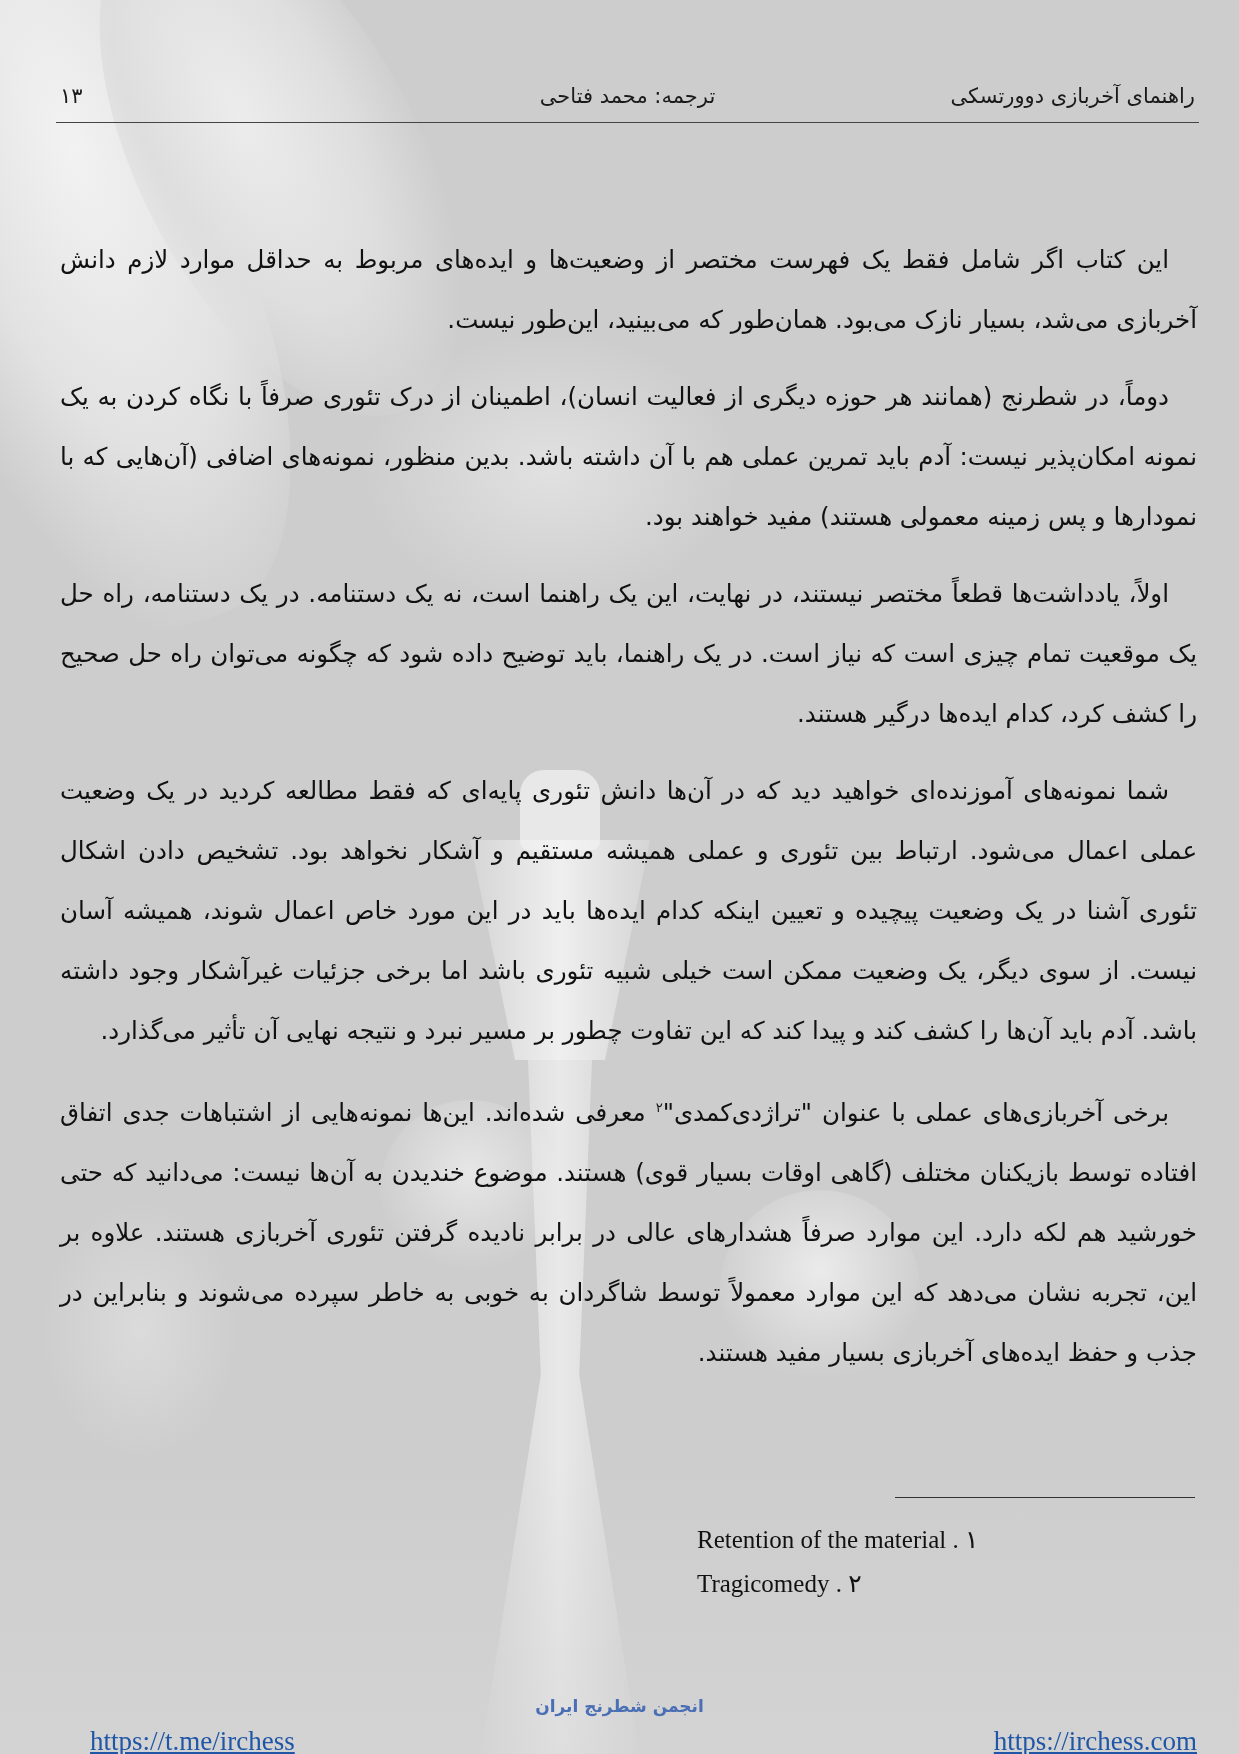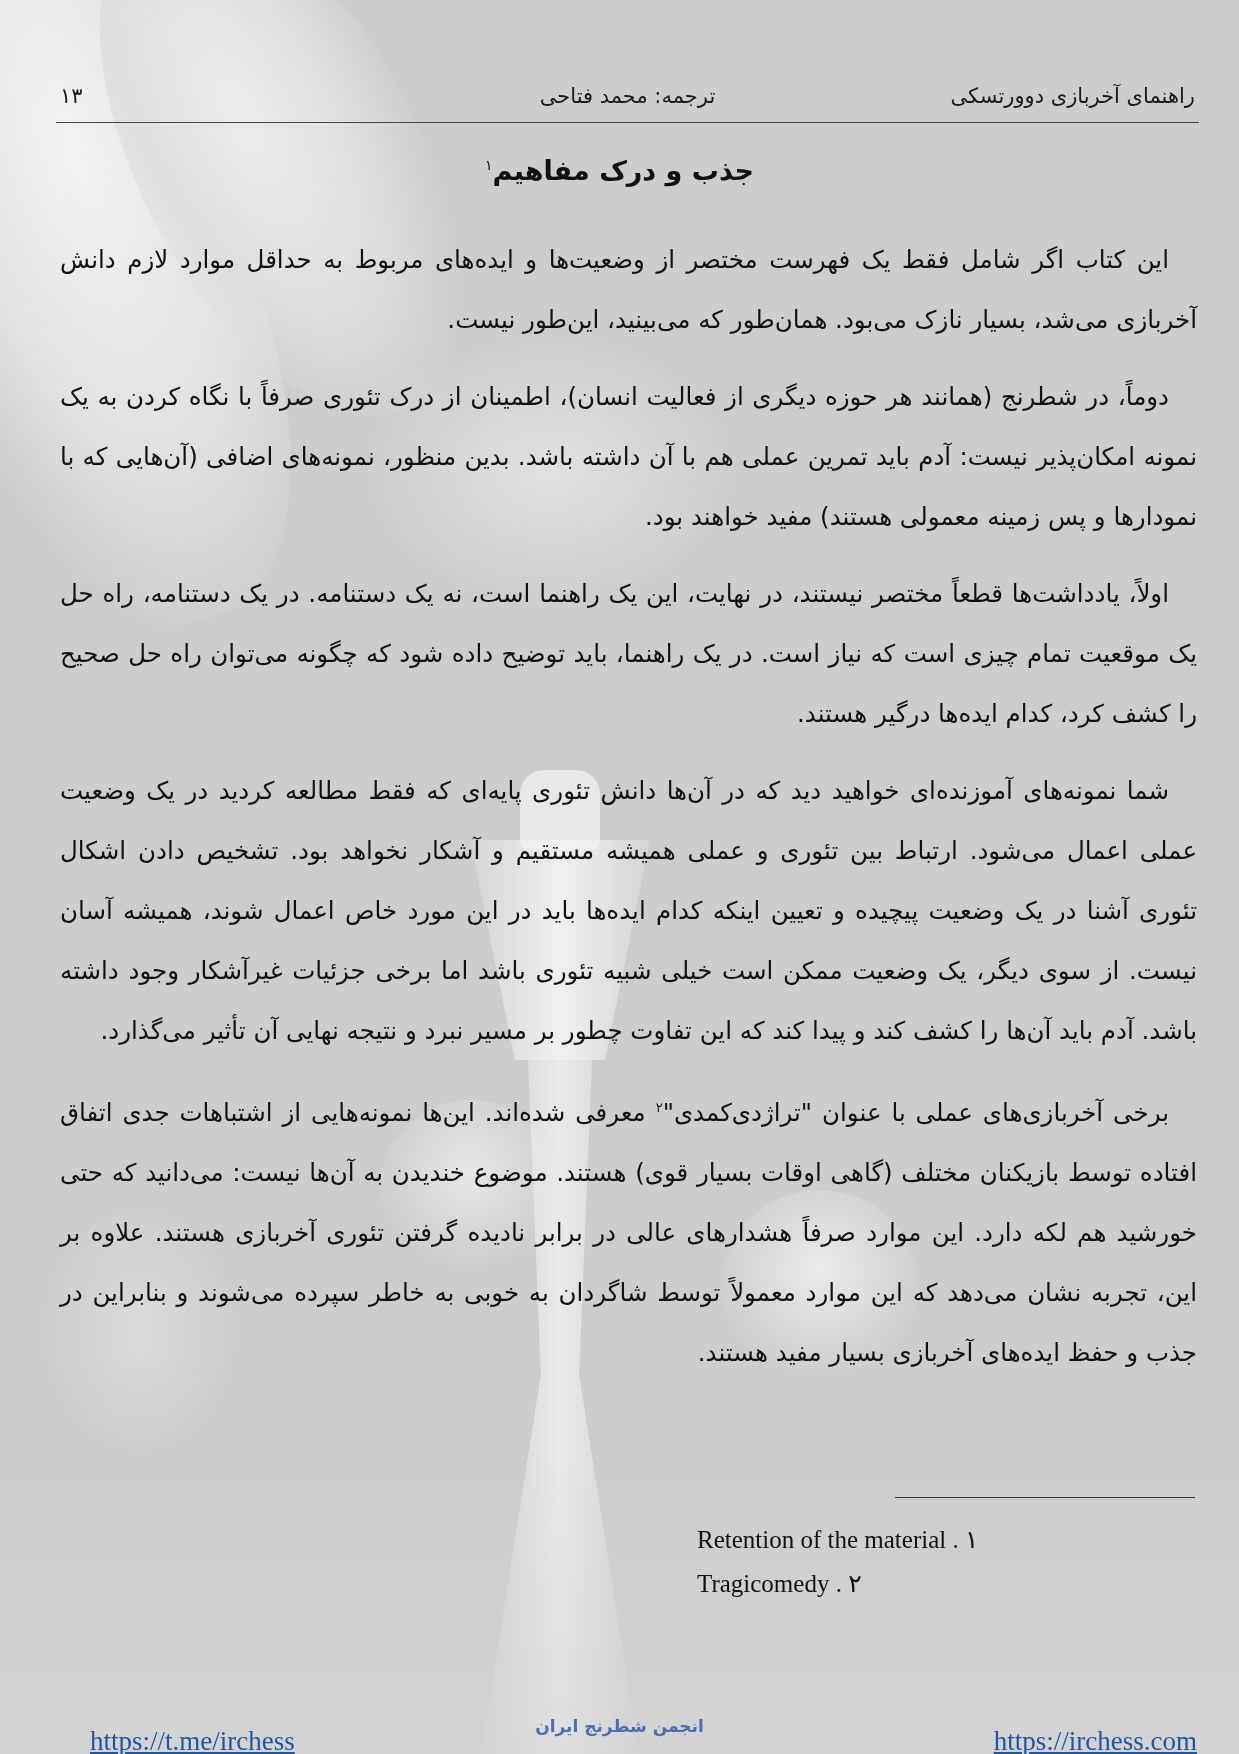--- a/index.html
+++ b/index.html
@@ -86,21 +86,21 @@
     border-top: 1.5px solid #333;
   }
   .footnotes {
     position: absolute; right: 42px; top: 1518px; width: 500px;
     font-family: "Liberation Serif", serif; font-size: 25px; line-height: 44px;
     text-align: left; color: #111;
   }
   .footnote { direction: ltr; }
 
   .footer-brand {
-    position: absolute; left: 0; right: 0; top: 1696px; text-align: center; margin-top: 20px;
+    position: absolute; left: 0; right: 0; top: 1696px; text-align: center;
   }
   .footer-brand .fa {
     display: block; direction: rtl; font-size: 17px; font-weight: bold; color: #4a6fb5; line-height: 20px;
   }
   .footer-brand .shop {
     display: block; font-family: "Liberation Sans", sans-serif; font-size: 27px; color: #f5f200;
     line-height: 24px; margin-top: -3px; letter-spacing: 0.5px;
   }
   .footer-link {
     position: absolute; top: 1726px; font-family: "Liberation Serif", serif; font-size: 27px;
@@ -124,23 +124,20 @@
 <div class="bg bg-bottom-glow"></div>
 
 <div class="page">
 
   <div class="header">
     <span class="book">راهنمای آخربازی دوورتسکی</span>
     <span class="translator">ترجمه: محمد فتاحی</span>
     <span class="page-num">۱۳</span>
   </div>
 
-  <div class="title">
-    <span>جذب و درک مفاهیم</span><sup>۱</sup>
-  </div>
 
   <div class="body-text">
     <p>این کتاب اگر شامل فقط یک فهرست مختصر از وضعیت‌ها و ایده‌های مربوط به حداقل موارد لازم دانش آخربازی می‌شد، بسیار نازک می‌بود. همان‌طور که می‌بینید، این‌طور نیست.</p>
     <p>دوماً، در شطرنج (همانند هر حوزه دیگری از فعالیت انسان)، اطمینان از درک تئوری صرفاً با نگاه کردن به یک نمونه امکان‌پذیر نیست: آدم باید تمرین عملی هم با آن داشته باشد. بدین منظور، نمونه‌های اضافی (آن‌هایی که با نمودارها و پس زمینه معمولی هستند) مفید خواهند بود.</p>
     <p>اولاً، یادداشت‌ها قطعاً مختصر نیستند، در نهایت، این یک راهنما است، نه یک دستنامه. در یک دستنامه، راه حل یک موقعیت تمام چیزی است که نیاز است. در یک راهنما، باید توضیح داده شود که چگونه می‌توان راه حل صحیح را کشف کرد، کدام ایده‌ها درگیر هستند.</p>
     <p>شما نمونه‌های آموزنده‌ای خواهید دید که در آن‌ها دانش تئوری پایه‌ای که فقط مطالعه کردید در یک وضعیت عملی اعمال می‌شود. ارتباط بین تئوری و عملی همیشه مستقیم و آشکار نخواهد بود. تشخیص دادن اشکال تئوری آشنا در یک وضعیت پیچیده و تعیین اینکه کدام ایده‌ها باید در این مورد خاص اعمال شوند، همیشه آسان نیست. از سوی دیگر، یک وضعیت ممکن است خیلی شبیه تئوری باشد اما برخی جزئیات غیرآشکار وجود داشته باشد. آدم باید آن‌ها را کشف کند و پیدا کند که این تفاوت چطور بر مسیر نبرد و نتیجه نهایی آن تأثیر می‌گذارد.</p>
     <p><span>برخی آخربازی‌های عملی با عنوان "تراژدی‌کمدی"</span><sup>۲</sup><span> معرفی شده‌اند. این‌ها نمونه‌هایی از اشتباهات جدی اتفاق افتاده توسط بازیکنان مختلف (گاهی اوقات بسیار قوی) هستند. موضوع خندیدن به آن‌ها نیست: می‌دانید که حتی خورشید هم لکه دارد. این موارد صرفاً هشدارهای عالی در برابر نادیده گرفتن تئوری آخربازی هستند. علاوه بر این، تجربه نشان می‌دهد که این موارد معمولاً توسط شاگردان به خوبی به خاطر سپرده می‌شوند و بنابراین در جذب و حفظ ایده‌های آخربازی بسیار مفید هستند.</span></p>
   </div>
 
   <div class="fn-rule"></div>

